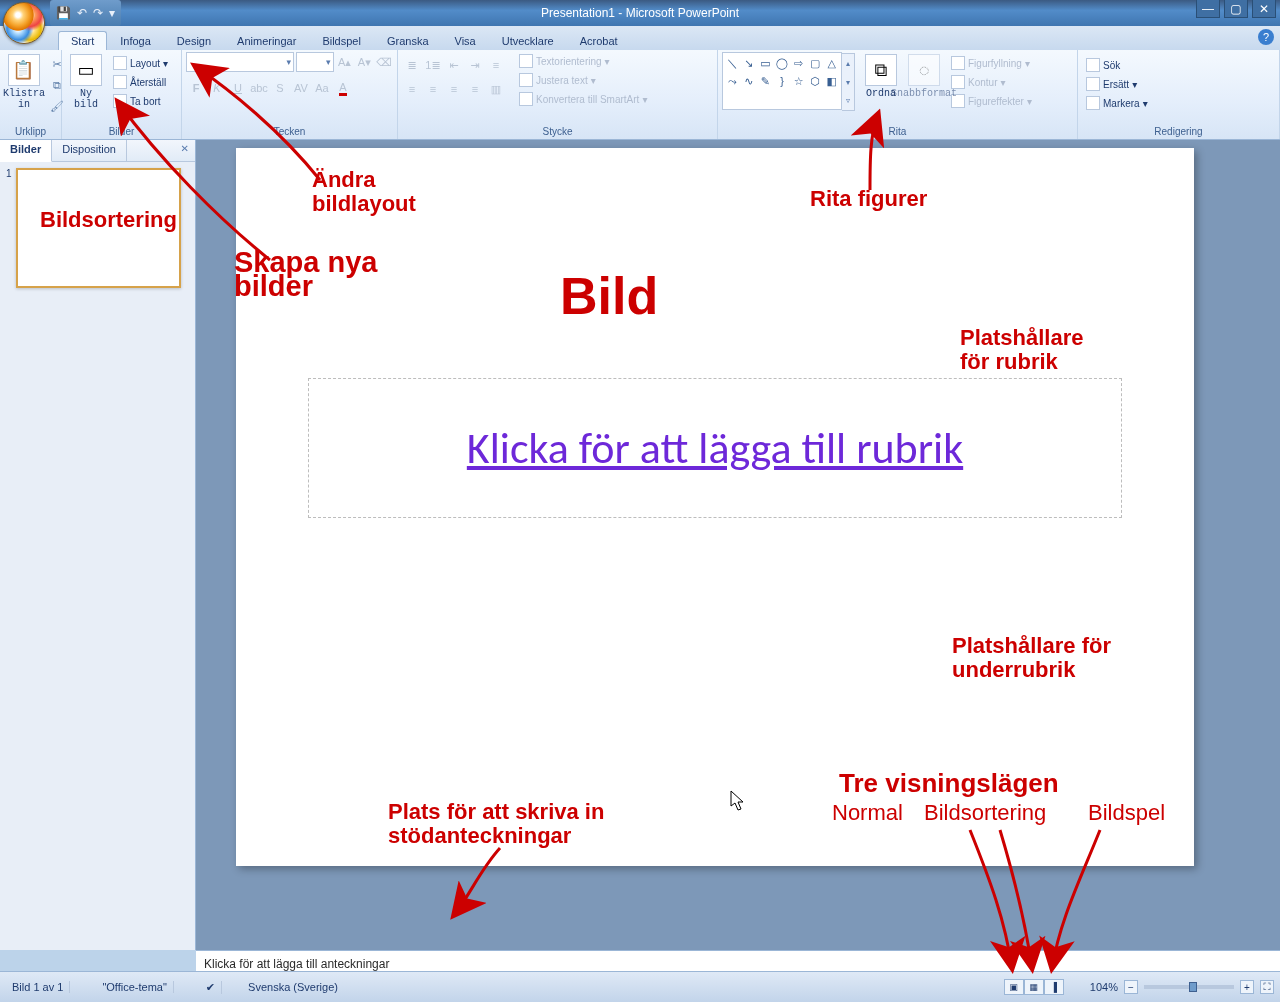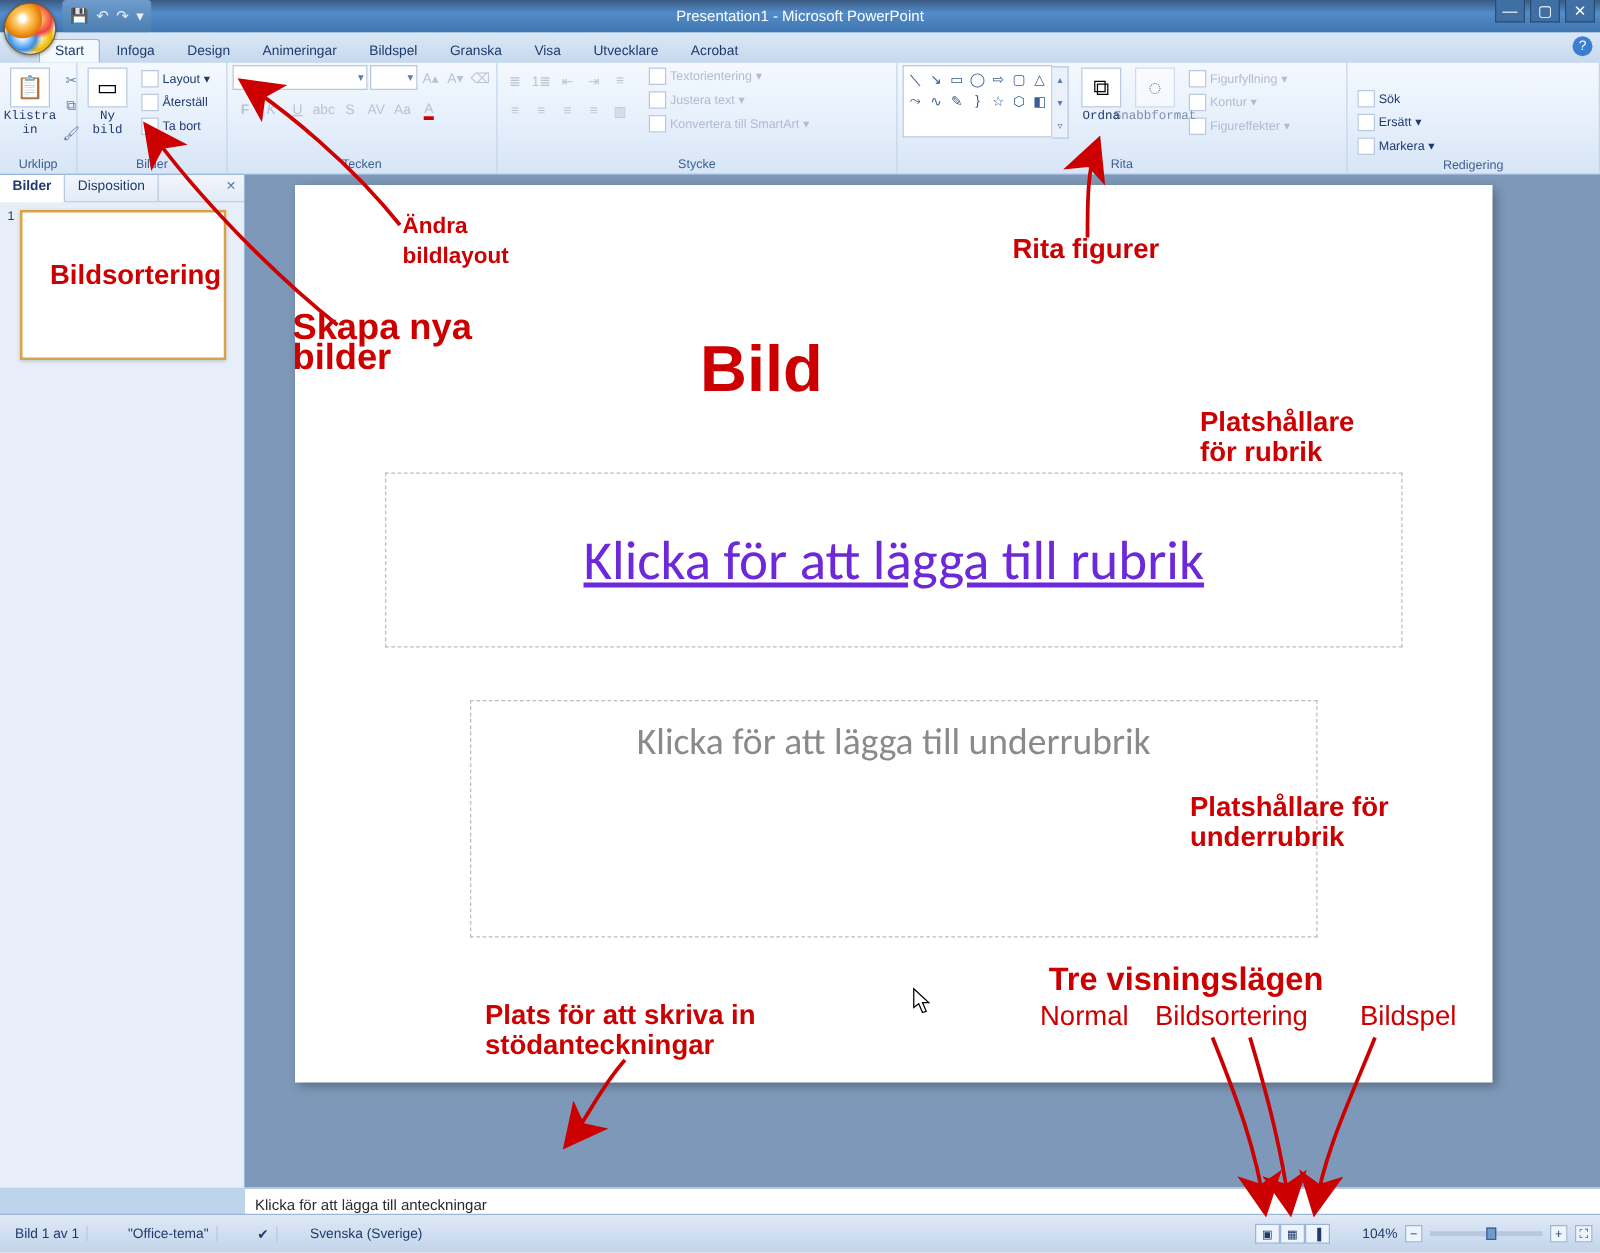--- a/index.html
+++ b/index.html
@@ -8,21 +8,21 @@
 
 .titlebar { height: 26px; background: linear-gradient(#3b5a82,#528cc9 40%,#3f75b0); display: flex; align-items: center; position: relative; }
 .office-btn { width: 42px; height: 42px; position: absolute; left: 3px; top: 2px; z-index: 30; border-radius: 50%; background: radial-gradient(circle at 35% 30%, #fff 6%, #ffd37a 14%, #f5a42c 28%, #e07600 40%, transparent 42%), radial-gradient(circle at 65% 30%, #fff 4%, #ff9a5a 14%, #e44 30%, transparent 42%), radial-gradient(circle at 35% 65%, #fff 4%, #a8d8ff 14%, #3a8de0 30%, transparent 42%), radial-gradient(circle at 65% 65%, #fff 4%, #ffe17a 14%, #e8b800 30%, transparent 42%), #fff; border: 1px solid #7a5a2a; box-shadow: 0 1px 3px rgba(0,0,0,.4); }
 .qat { margin-left: 50px; display: flex; gap: 6px; align-items: center; height: 100%; padding: 0 6px; background: linear-gradient(#6f9ccb,#4a7db0); border-radius: 3px; }
 .qat span { color: #e8f0fa; font-size: 12px; cursor: pointer; }
 .titlebar-title { position: absolute; left: 50%; transform: translateX(-50%); color: #fff; font-size: 12px; white-space: nowrap; }
 .win-controls { position: absolute; right: 4px; top: 0; display: flex; gap: 4px; }
 .win-controls div { width: 24px; height: 18px; background: #3f6fa3; color: #fff; display: flex; align-items: center; justify-content: center; font-size: 12px; border: 1px solid #2a4f76; border-top: none; }
 
 
-.tabs-row { height: 24px; background: linear-gradient(#dbe7f5,#c7d9ee); display: flex; align-items: flex-end; padding-left: 31px; position: relative; }
+.tabs-row { height: 24px; background: linear-gradient(#dbe7f5,#c7d9ee); display: flex; align-items: flex-end; padding-left: 58px; position: relative; }
 .tab { padding: 3px 12px 3px; font-size: 11px; color: #1f3b6e; cursor: pointer; border: 1px solid transparent; border-bottom: none; }
 .tab.active { background: #f4f9fe; border-color: #9bb6d6; border-radius: 3px 3px 0 0; color: #1f3b6e; }
 .tabs-row .help { position: absolute; right: 6px; top: 3px; width: 16px; height: 16px; border-radius: 50%; background: #3a7ecf; color: #fff; font-size: 11px; display: flex; align-items: center; justify-content: center; }
 
 
 .ribbon { height: 90px; background: linear-gradient(#f4f9fe,#e4eefb 60%,#d7e5f6); border-bottom: 1px solid #9bb6d6; display: flex; }
 .group { border-right: 1px solid #c3d5ea; padding: 2px 4px 0; display: flex; flex-direction: column; position: relative; }
 .group-body { flex: 1; display: flex; align-items: flex-start; gap: 3px; }
 .group-label { text-align: center; font-size: 10px; color: #3e6090; padding: 1px 0 2px; position: relative; }
 
@@ -252,21 +252,21 @@
         <div class="small-btn" style="color:#b0bccf"><span class="ico"></span><span>Figurfyllning</span> ▾</div>
         <div class="small-btn" style="color:#b0bccf"><span class="ico"></span><span>Kontur</span> ▾</div>
         <div class="small-btn" style="color:#b0bccf"><span class="ico"></span><span>Figureffekter</span> ▾</div>
       </div>
     </div>
     <div class="group-label">Rita</div>
   </div>
 
   <div class="group" style="flex:1">
     <div class="group-body">
-      <div class="stack" style="margin-top:18px">
+      <div class="stack" style="margin-top:4px">
         <div class="small-btn">
             <span class="ico"></span>
             <span>Sök</span>
           </div>
         <div class="small-btn"><span class="ico"></span><span>Ersätt</span> ▾</div>
         <div class="small-btn"><span class="ico"></span><span>Markera</span> ▾</div>
       </div>
     </div>
     <div class="group-label">Redigering</div>
   </div>
@@ -283,21 +283,20 @@
       <div class="thumb-wrap">
         <div class="thumb-num">1</div>
         <div class="thumb"></div>
       </div>
     </div>
   </div>
 
   <div class="slide-area">
     <div class="slide">
       <div class="ph ph-title">Klicka för att lägga till rubrik</div>
-      <div class="ph ph-sub">Klicka för att lägga till underrubrik</div>
     </div>
   </div>
 </div>
 
 <div class="notes-pane">Klicka för att lägga till anteckningar</div>
 
 <div class="statusbar">
   <div class="seg">Bild 1 av 1</div>
   <div class="seg">"Office-tema"</div>
   <div class="seg">✔</div>
@@ -333,21 +332,21 @@
   <path d="M870,190 C870,160 870,135 878,114" stroke="#cc0000" stroke-width="3" fill="none" marker-end="url(#ah)"></path>
 
   <path d="M500,848 C480,870 470,895 454,915" stroke="#cc0000" stroke-width="3" fill="none" marker-end="url(#ah)"></path>
 
   <path d="M970,830 C990,880 1005,920 1012,968" stroke="#cc0000" stroke-width="3" fill="none" marker-end="url(#ah)"></path>
   <path d="M1000,830 C1015,880 1025,920 1032,968" stroke="#cc0000" stroke-width="3" fill="none" marker-end="url(#ah)"></path>
   <path d="M1100,830 C1080,880 1060,920 1052,968" stroke="#cc0000" stroke-width="3" fill="none" marker-end="url(#ah)"></path>
 </svg>
 
 <div class="ann" style="left:40px; top:207px; font-size:22px">Bildsortering</div>
-<div class="ann" style="left:322px; top:168px; font-size:18px; white-space:pre; line-height:24px">Ändra
+<div class="ann" style="left:312px; top:168px; font-size:22px; white-space:pre; line-height:24px">Ändra
 bildlayout</div>
 <div class="ann" style="left:234px; top:250px; font-size:29px; white-space:pre; line-height:24px">Skapa nya
 bilder</div>
 <div class="ann" style="left:810px; top:186px; font-size:22px">Rita figurer</div>
 <div class="ann" style="left:560px; top:266px; font-size:52px">Bild</div>
 <div class="ann" style="left:960px; top:326px; font-size:22px; white-space:pre; line-height:24px">Platshållare
 för rubrik</div>
 <div class="ann" style="left:952px; top:634px; font-size:22px; white-space:pre; line-height:24px">Platshållare för
 underrubrik</div>
 <div class="ann" style="left:388px; top:800px; font-size:22px; white-space:pre; line-height:24px; font-weight:bold">Plats för att skriva in

